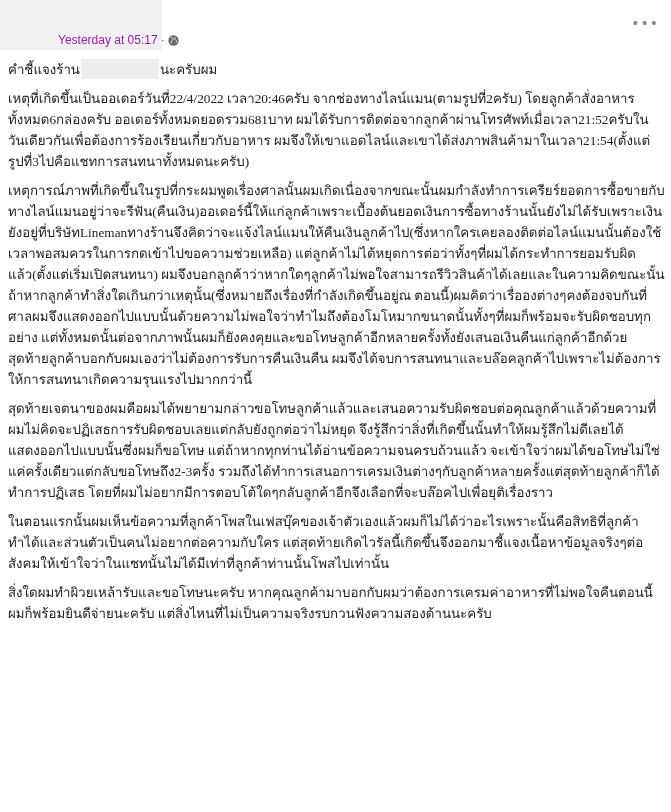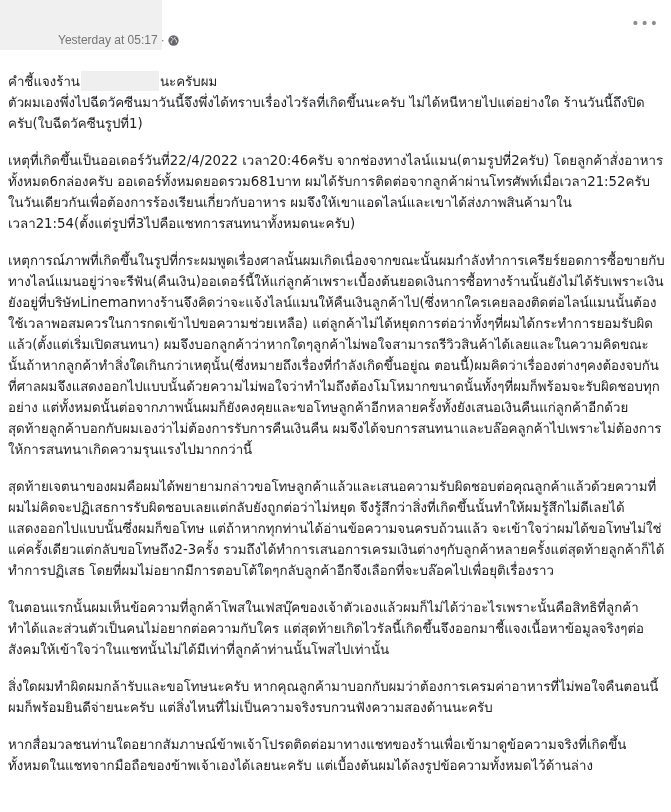--- a/index.html
+++ b/index.html
@@ -9,38 +9,38 @@
     font-family: "DejaVu Sans", "Liberation Sans", sans-serif;
     color: #1c1e21;
     position: relative;
   }
   .redact-avatar {
     position: absolute; left: 0; top: 0; width: 162px; height: 50px;
     background: #f0f0f0;
   }
   .post-meta {
     position: absolute; left: 58px; top: 33px;
-    font-size: 12px; color: #737373;
+    font-size: 12px; color: #a21caf;
     display: flex; align-items: center; gap: 3px;
     font-family: "Liberation Sans", sans-serif;
   }
   .globe {
     width: 11px; height: 11px; display: inline-block;
   }
   .more-btn {
     position: absolute; right: 12px; top: 18px;
     font-size: 14px; color: #8a8d91; letter-spacing: 1px;
     cursor: pointer; line-height: 10px;
   }
   .post-body {
     position: absolute; left: 8px; top: 55px; right: 6px;
     font-size: 13.3px; line-height: 21px;
     font-family: "DejaVu Sans", sans-serif;
   }
-  .post-body p { margin: 16px 0 8px 0; }
+  .post-body p { margin: 4px 0 8px 0; font-family: Liberation Serif, serif; }
   .post-body p.first { margin-bottom: 8px; }
   .redact-inline {
     display: inline-block; width: 78px; height: 20px;
     background: #efefef; vertical-align: -5px; margin: 0 1px;
   }
 </style>
 </head>
 <body>
 
 <div class="redact-avatar"></div>
@@ -54,21 +54,19 @@
   </svg>
 </div>
 
 <div class="more-btn">
   <span>•••</span>
 </div>
 
 <div class="post-body">
   <p class="first">
     <span>คำชี้แจงร้าน</span><span class="redact-inline"></span><span>นะครับผม</span><br>
-    <span>ตัวผมเองพึ่งไปฉีดวัคซีนมาวันนี้จึงพึ่งได้ทราบเรื่องไวรัลที่เกิดขึ้นนะครับ ไม่ได้หนีหายไปแต่อย่างใด ร้านวันนี้ถึงปิดครับ(ใบฉีดวัคซีนรูปที่1)</span>
   </p>
   <p>เหตุที่เกิดขึ้นเป็นออเดอร์วันที่22/4/2022 เวลา20:46ครับ จากช่องทางไลน์แมน(ตามรูปที่2ครับ) โดยลูกค้าสั่งอาหารทั้งหมด6กล่องครับ ออเดอร์ทั้งหมดยอดรวม681บาท ผมได้รับการติดต่อจากลูกค้าผ่านโทรศัพท์เมื่อเวลา21:52ครับในวันเดียวกันเพื่อต้องการร้องเรียนเกี่ยวกับอาหาร ผมจึงให้เขาแอดไลน์และเขาได้ส่งภาพสินค้ามาในเวลา21:54(ตั้งแต่รูปที่3ไปคือแชทการสนทนาทั้งหมดนะครับ)</p>
   <p>เหตุการณ์ภาพที่เกิดขึ้นในรูปที่กระผมพูดเรื่องศาลนั้นผมเกิดเนื่องจากขณะนั้นผมกำลังทำการเครียร์ยอดการซื้อขายกับทางไลน์แมนอยู่ว่าจะรีฟัน(คืนเงิน)ออเดอร์นี้ให้แก่ลูกค้าเพราะเบื้องต้นยอดเงินการซื้อทางร้านนั้นยังไม่ได้รับเพราะเงินยังอยู่ที่บริษัทLinemanทางร้านจึงคิดว่าจะแจ้งไลน์แมนให้คืนเงินลูกค้าไป(ซึ่งหากใครเคยลองติดต่อไลน์แมนนั้นต้องใช้เวลาพอสมควรในการกดเข้าไปขอความช่วยเหลือ) แต่ลูกค้าไม่ได้หยุดการต่อว่าทั้งๆที่ผมได้กระทำการยอมรับผิดแล้ว(ตั้งแต่เริ่มเปิดสนทนา) ผมจึงบอกลูกค้าว่าหากใดๆลูกค้าไม่พอใจสามารถรีวิวสินค้าได้เลยและในความคิดขณะนั้นถ้าหากลูกค้าทำสิ่งใดเกินกว่าเหตุนั้น(ซึ่งหมายถึงเรื่องที่กำลังเกิดขึ้นอยู่ณ ตอนนี้)ผมคิดว่าเรื่อองต่างๆคงต้องจบกันที่ศาลผมจึงแสดงออกไปแบบนั้นด้วยความไม่พอใจว่าทำไมถึงต้องโมโหมากขนาดนั้นทั้งๆที่ผมก็พร้อมจะรับผิดชอบทุกอย่าง แต่ทั้งหมดนั้นต่อจากภาพนั้นผมก็ยังคงคุยและขอโทษลูกค้าอีกหลายครั้งทั้งยังเสนอเงินคืนแก่ลูกค้าอีกด้วย สุดท้ายลูกค้าบอกกับผมเองว่าไม่ต้องการรับการคืนเงินคืน ผมจึงได้จบการสนทนาและบล๊อคลูกค้าไปเพราะไม่ต้องการให้การสนทนาเกิดความรุนแรงไปมากกว่านี้</p>
   <p>สุดท้ายเจตนาของผมคือผมได้พยายามกล่าวขอโทษลูกค้าแล้วและเสนอความรับผิดชอบต่อคุณลูกค้าแล้วด้วยความที่ผมไม่คิดจะปฏิเสธการรับผิดชอบเลยแต่กลับยังถูกต่อว่าไม่หยุด จึงรู้สึกว่าสิ่งที่เกิดขึ้นนั้นทำให้ผมรู้สึกไม่ดีเลยได้แสดงออกไปแบบนั้นซึ่งผมก็ขอโทษ แต่ถ้าหากทุกท่านได้อ่านข้อความจนครบถ้วนแล้ว จะเข้าใจว่าผมได้ขอโทษไม่ใช่แค่ครั้งเดียวแต่กลับขอโทษถึง2-3ครั้ง รวมถึงได้ทำการเสนอการเครมเงินต่างๆกับลูกค้าหลายครั้งแต่สุดท้ายลูกค้าก็ได้ทำการปฏิเสธ โดยที่ผมไม่อยากมีการตอบโต้ใดๆกลับลูกค้าอีกจึงเลือกที่จะบล๊อคไปเพื่อยุติเรื่องราว</p>
   <p>ในตอนแรกนั้นผมเห็นข้อความที่ลูกค้าโพสในเฟสบุ๊คของเจ้าตัวเองแล้วผมก็ไม่ได้ว่าอะไรเพราะนั้นคือสิทธิที่ลูกค้าทำได้และส่วนตัวเป็นคนไม่อยากต่อความกับใคร แต่สุดท้ายเกิดไวรัลนี้เกิดขึ้นจึงออกมาชี้แจงเนื้อหาข้อมูลจริงๆต่อสังคมให้เข้าใจว่าในแชทนั้นไม่ได้มีเท่าที่ลูกค้าท่านนั้นโพสไปเท่านั้น</p>
-  <p>สิ่งใดผมทำผิดผมกล้ารับและขอโทษนะครับ หากคุณลูกค้ามาบอกกับผมว่าต้องการเครมค่าอาหารที่ไม่พอใจคืนตอนนี้ผมก็พร้อมยินดีจ่ายนะครับ แต่สิ่งไหนที่ไม่เป็นความจริงรบกวนฟังความสองด้านนะครับ</p>
-  <p>หากสื่อมวลชนท่านใดอยากสัมภาษณ์ข้าพเจ้าโปรดติดต่อมาทางแชทของร้านเพื่อเข้ามาดูข้อความจริงที่เกิดขึ้นทั้งหมดในแชทจากมือถือของข้าพเจ้าเองได้เลยนะครับ แต่เบื้องต้นผมได้ลงรูปข้อความทั้งหมดไว้ด้านล่าง</p>
+  <p>สิ่งใดผมทำผิวยเหล้ารับและขอโทษนะครับ หากคุณลูกค้ามาบอกกับผมว่าต้องการเครมค่าอาหารที่ไม่พอใจคืนตอนนี้ผมก็พร้อมยินดีจ่ายนะครับ แต่สิ่งไหนที่ไม่เป็นความจริงรบกวนฟังความสองด้านนะครับ</p>
 </div>
 
 </body></html>

